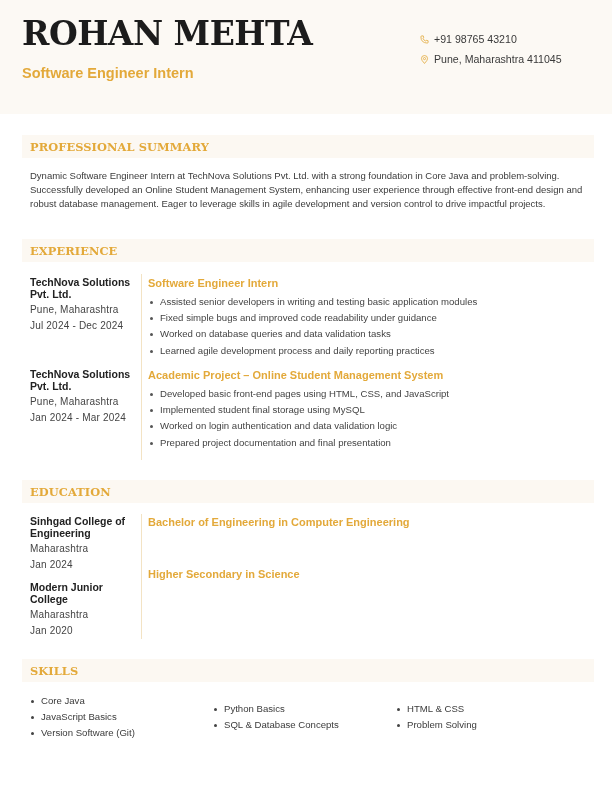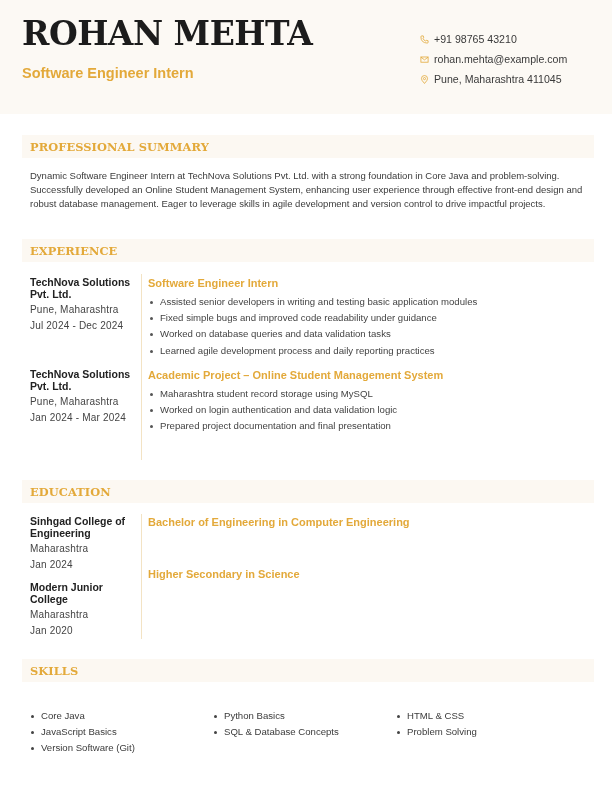--- a/index.html
+++ b/index.html
@@ -25,49 +25,40 @@
   .meta { font-size: 10px; color: #444; line-height: 16px; letter-spacing: 0.2px; }
 
   .divider { position: absolute; left: 141px; width: 1px; background: #f3e3c4; }
 
   .right-col { position: absolute; left: 148px; width: 440px; }
   .role { font-size: 11px; font-weight: bold; color: #e3a93a; line-height: 14px; }
   ul.bul { list-style: none; margin-top: 4px; }
   ul.bul li { position: relative; padding-left: 12px; font-size: 9.6px; color: #444; line-height: 16.2px; }
   ul.bul li::before { content: ""; position: absolute; left: 2px; top: 7px; width: 3px; height: 3px; border-radius: 50%; background: #555; }
 
-  .skills { position: absolute; top: 708px; left: 30px; width: 560px; display: flex; }
+  .skills { position: absolute; top: 693px; left: 30px; width: 560px; display: flex; align-items: center; }
   .skills ul { list-style: none; }
   .skills li { position: relative; padding-left: 11px; font-size: 9.6px; color: #3b3b3b; line-height: 16.2px; }
   .skills li::before { content: ""; position: absolute; left: 1px; top: 7px; width: 3px; height: 3px; border-radius: 50%; background: #444; }
 </style>
 </head>
 <body>
 
 <div class="header">
   <div class="name">ROHAN MEHTA</div>
   <div class="title">Software Engineer Intern</div>
 
   <div class="contacts">
     <div class="contact">
       <span class="ic">
         <svg viewBox="0 0 10 10">
             <path d="M2 1 L3.6 1 L4.2 3 L3.2 3.8 Q4.2 5.8 6.2 6.8 L7 5.8 L9 6.4 L9 8 Q9 9 8 9 Q1 8.6 1 2 Q1 1 2 1 Z" fill="none" stroke="#e3a93a" stroke-width="0.9"></path>
           </svg>
       </span>
       <span>+91 98765 43210</span>
-    </div>
-    <div class="contact">
-      <span class="ic">
-        <svg viewBox="0 0 10 10">
-            <rect x="1" y="2.2" width="8" height="5.8" fill="none" stroke="#e3a93a" stroke-width="0.9"></rect>
-            <path d="M1 2.4 L5 5.4 L9 2.4" fill="none" stroke="#e3a93a" stroke-width="0.9"></path>
-          </svg>
-      </span>
-      <span>rohan.mehta@example.com</span>
     </div>
     <div class="contact">
       <span class="ic">
         <svg viewBox="0 0 10 10">
             <path d="M5 9.4 Q1.6 5.8 1.6 4 A3.4 3.4 0 0 1 8.4 4 Q8.4 5.8 5 9.4 Z" fill="none" stroke="#e3a93a" stroke-width="0.9"></path>
             <circle cx="5" cy="4" r="1.2" fill="none" stroke="#e3a93a" stroke-width="0.9"></circle>
           </svg>
       </span>
       <span>Pune, Maharashtra 411045</span>
     </div>
@@ -100,21 +91,22 @@
 </div>
 
 <div class="left-col" style="top:369px;">
   <div class="org">TechNova Solutions Pvt. Ltd.</div>
   <div class="meta" style="margin-top:2px;">Pune, Maharashtra</div>
   <div class="meta">Jan 2024 - Mar 2024</div>
 </div>
 <div class="right-col" style="top:368px;">
   <div class="role">Academic Project – Online Student Management System</div>
   <ul class="bul">
-    <li>Maharashtra student record storage using MySQL</li>
+    <li>Developed basic front-end pages using HTML, CSS, and JavaScript</li>
+    <li>Implemented student final storage using MySQL</li>
     <li>Worked on login authentication and data validation logic</li>
     <li>Prepared project documentation and final presentation</li>
   </ul>
 </div>
 
 <div class="bar" style="top:480px;">
   <span>EDUCATION</span>
 </div>
 <div class="divider" style="top:514px; height:125px;"></div>
 

